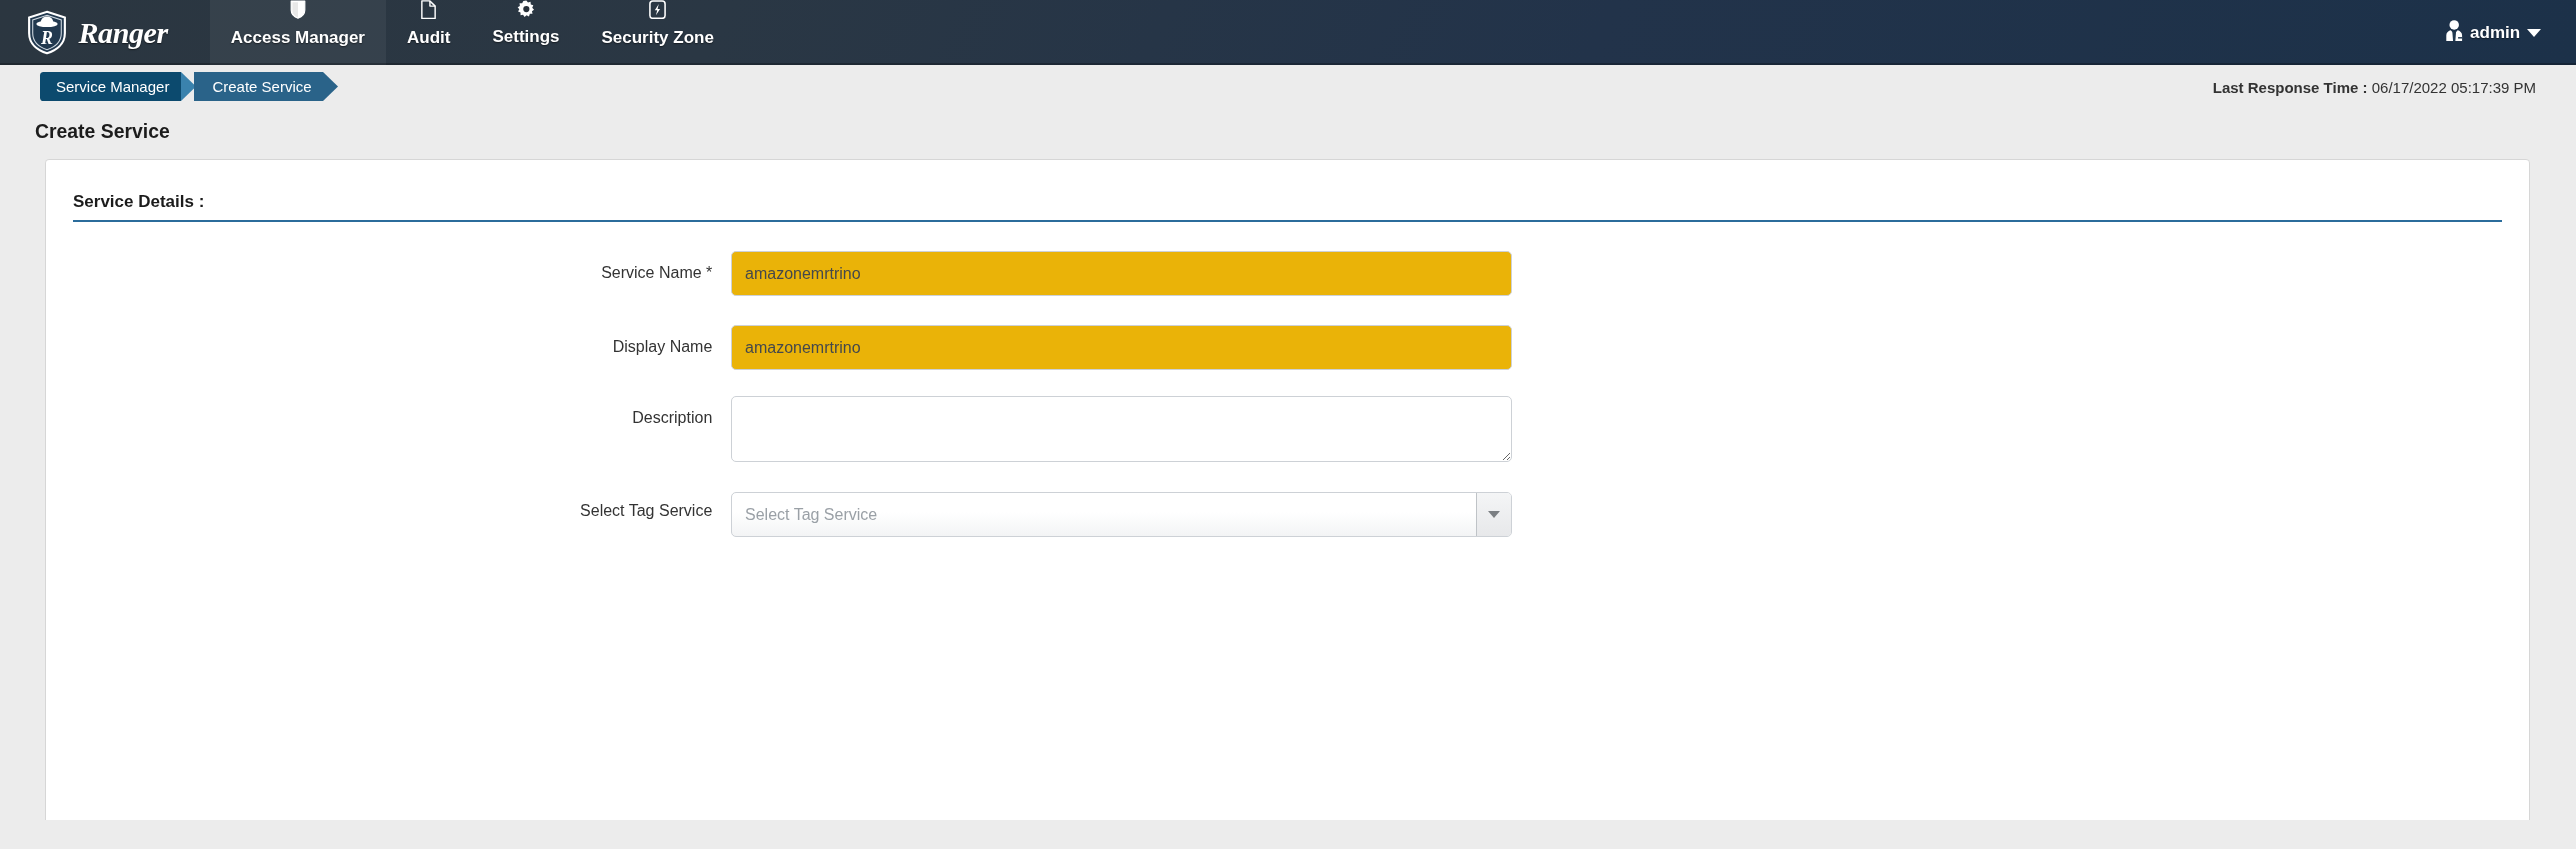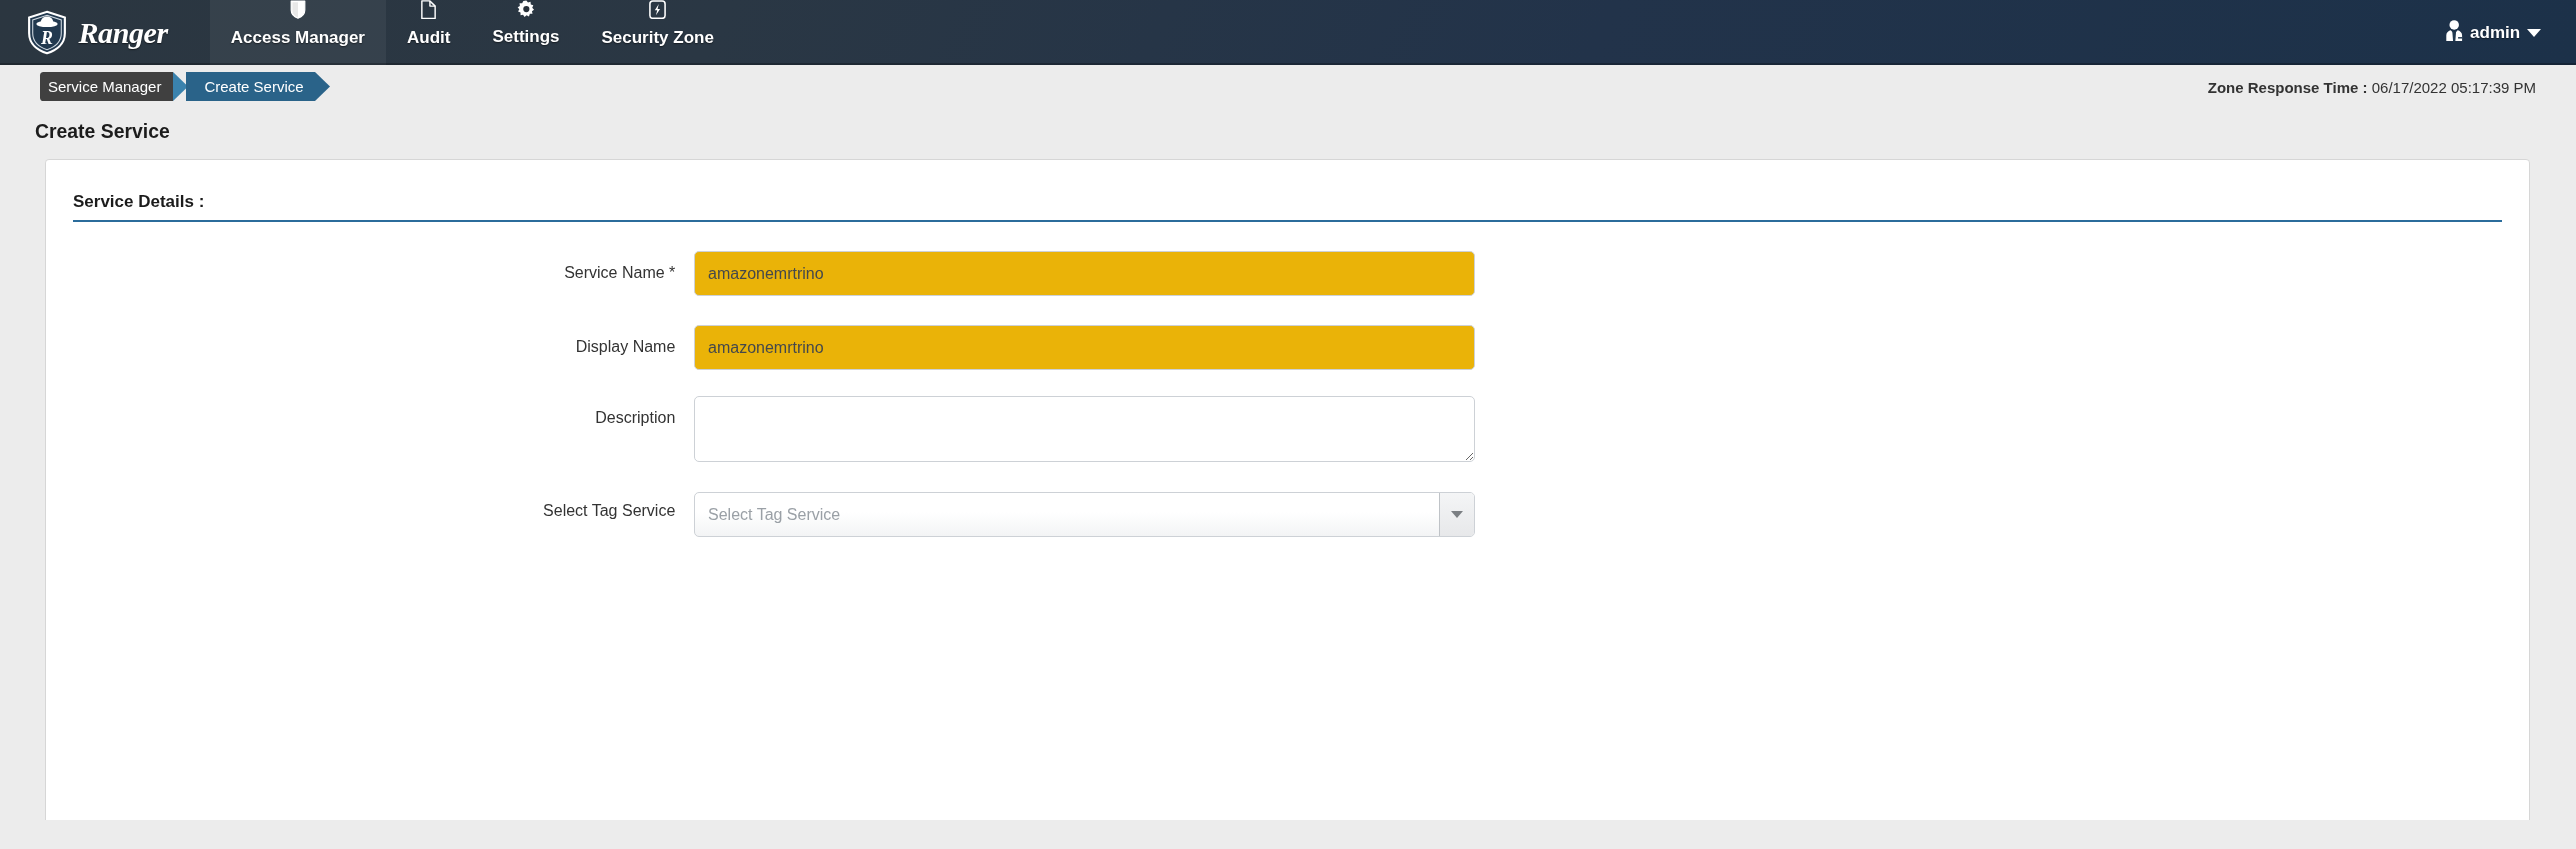--- a/index.html
+++ b/index.html
@@ -114,23 +114,22 @@
     display: flex;
     align-items: center;
     padding: 0 11.5px 0 16px;
   }
   .crumb .cb-arrow {
     width: 15px;
     height: 29px;
     flex: none;
   }
   .crumb-1 .cb-body {
-    background: #404040;
+    background: #0c4a6e;
     border-radius: 3.6px 0 0 3.6px;
-    padding-left: 8px;
   }
   .crumb-2 { margin-left: -2.2px; }
   .crumb-2 .cb-body { background: #2a6389; padding-left: 18.7px; }
 
   
   .resp-time {
     position: absolute;
     right: 40px;
     top: 50%;
     transform: translateY(-50%);
@@ -165,21 +164,21 @@
     padding-bottom: 8.6px;
     border-bottom: 2.2px solid #2b6c9b;
   }
   .section-head h2 {
     font-size: 17px;
     font-weight: bold;
     color: #1c1c1c;
   }
 
   
-  .form-body { padding-top: 29px; }
+  .form-body { padding-top: 29px; margin-left: 37px; }
 
   .form-row {
     display: flex;
     align-items: flex-start;
   }
   .form-row .lbl {
     width: 648px;
     flex: none;
     text-align: right;
     padding-right: 18.7px;
@@ -399,21 +398,21 @@
     <div class="crumb crumb-2">
       <span class="cb-body">Create Service</span>
       <svg class="cb-arrow" viewBox="0 0 21 40" preserveAspectRatio="none">
         <path d="M0 0 L21 20 L0 40 Z" fill="#2a6389"></path>
       </svg>
     </div>
 
   </div>
 
   <div class="resp-time">
-    <span class="rt-label">Zone Response Time :</span>
+    <span class="rt-label">Last Response Time :</span>
     <span class="rt-value">06/17/2022 05:17:39 PM</span>
   </div>
 
 </div>
 
 <div id="page-title">Create Service</div>
 
 <div id="card">
 
   <div class="section-head">

